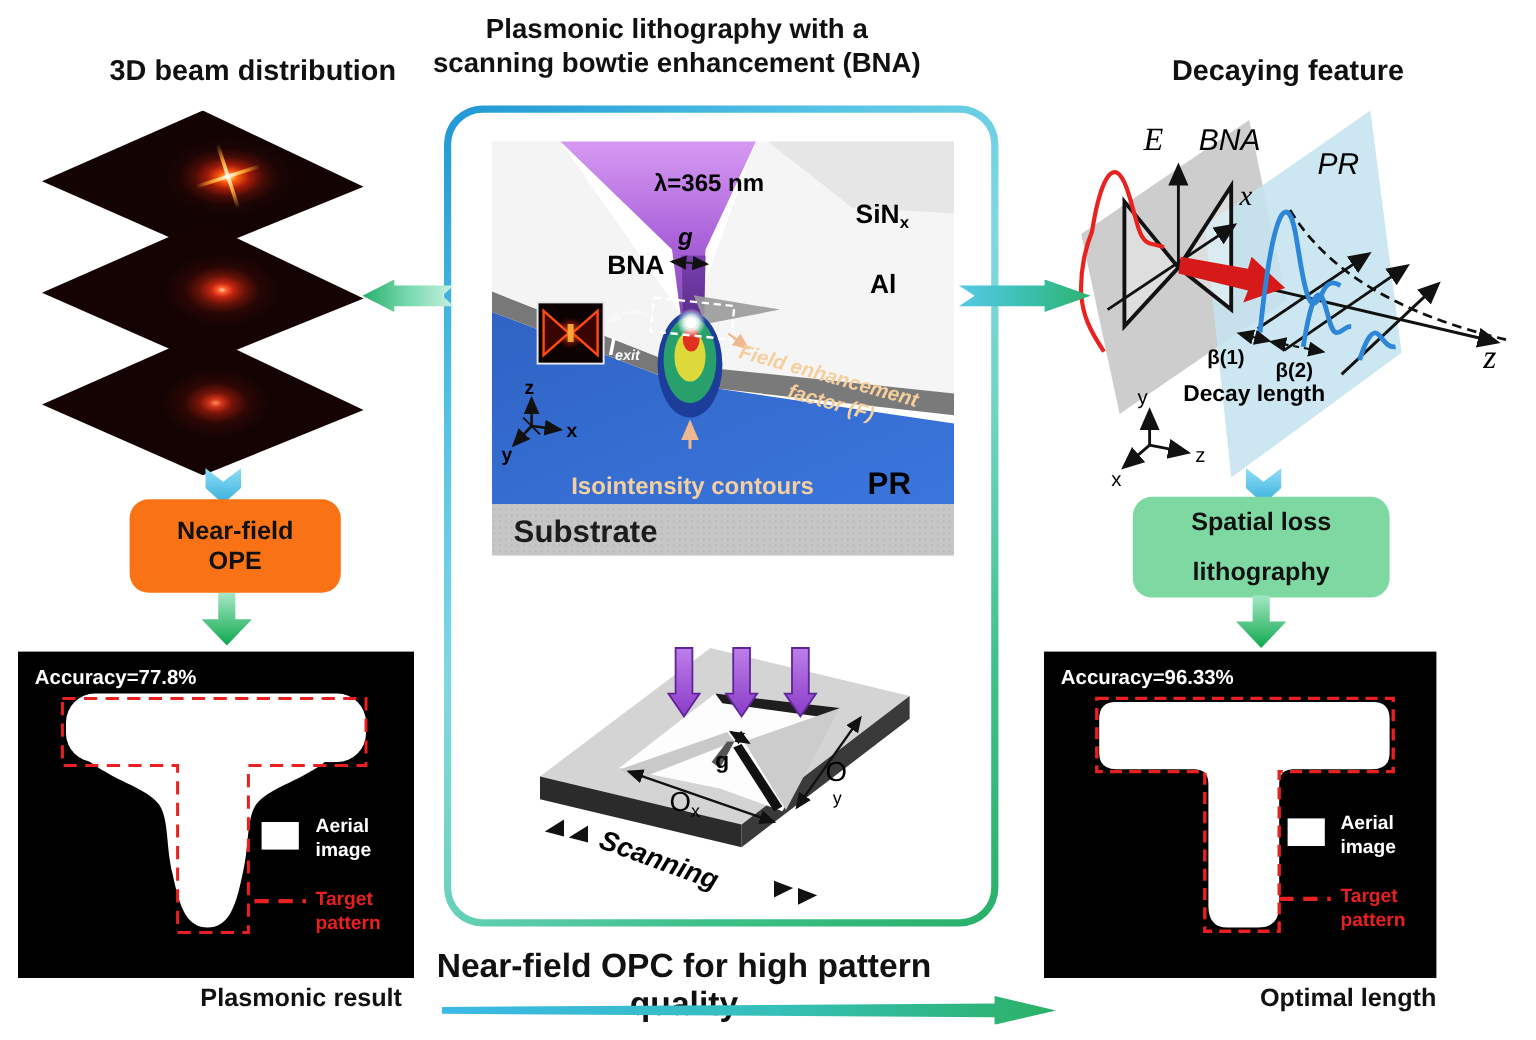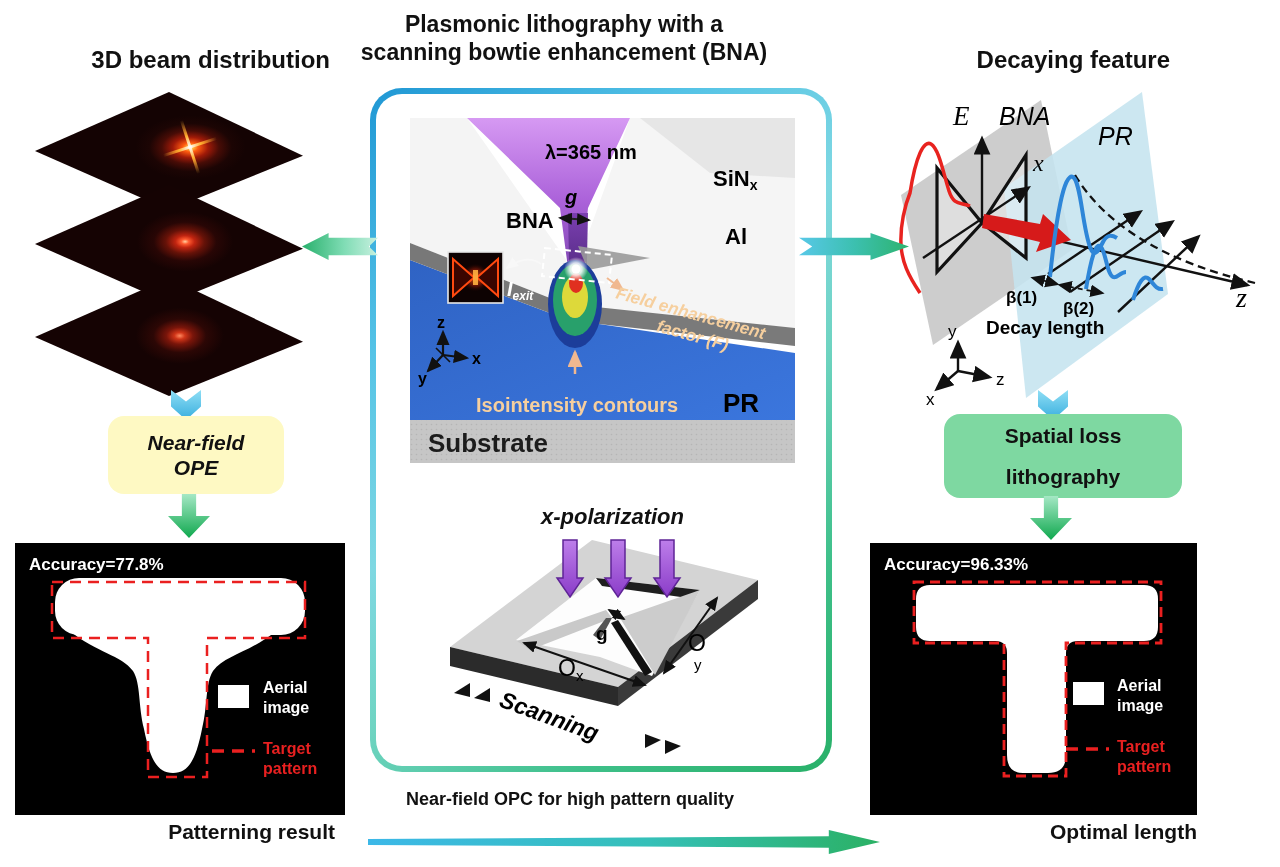--- a/index.html
+++ b/index.html
@@ -44,27 +44,27 @@
   .arrow-right{left:799px;top:233px;width:110px;height:27px;z-index:6;
     clip-path:polygon(0 18%,12% 50%,0 82%,65% 82%,65% 100%,100% 50%,65% 0,65% 18%);
     background:linear-gradient(90deg,#58c8e8,#3cc0b0 50%,#2db36e 100%);}
   .arrow-long{left:368px;top:830px;width:512px;height:24px;z-index:6;
     clip-path:polygon(0 38%,90% 26%,90% 0,100% 50%,90% 100%,90% 74%,0 62%);
     background:linear-gradient(90deg,#3cb8e8,#35c0b8 55%,#2bb164 100%);}
 
   
   .pbox{z-index:6;border-radius:16px;font-weight:bold;font-size:21px;line-height:25px;
         text-align:center;display:flex;flex-direction:column;justify-content:center;color:#111;}
-  .ope{left:108px;top:416px;width:176px;height:78px;background:#fef9c3;font-style:italic;}
-  .slm{left:944px;top:414px;width:238px;height:84px;background:#7ed8a1;gap:16px;}
+  .ope{left:108px;top:416px;width:176px;height:78px;background:#f97316;}
+  .slm{left:944px;top:414px;width:214px;height:84px;background:#7ed8a1;gap:16px;}
 
   .panel{z-index:4;}
   .caption{font-size:21px;font-weight:bold;z-index:5;}
   .xpol-heading{left:440px;top:504px;width:345px;text-align:center;font-size:22px;font-weight:bold;font-style:italic;z-index:5;}
-  .opc-caption{left:350px;top:789px;width:440px;text-align:center;font-size:18px;font-weight:bold;z-index:6;}
+  .opc-caption{left:350px;top:789px;width:440px;text-align:center;font-size:28px;font-weight:bold;z-index:6;}
   svg{overflow:visible;}
   svg text{font-family:"Liberation Sans", sans-serif;}
   .serif-it{font-family:"Liberation Serif", serif;font-style:italic;}
 </style>
 </head>
 <body>
 
 <div id="root">
 
   <div class="abs main-title">
@@ -104,21 +104,21 @@
     <path d="M37,39 H290 V95 H192 V234 H133 V95 H37 Z" fill="none" stroke="#ea2020" stroke-width="2.5" stroke-dasharray="11 7"></path>
     <g>
       <rect x="203" y="142" width="31" height="23" fill="#fff"></rect>
       <text x="248" y="150" font-size="16" font-weight="bold" fill="#fff">Aerial</text>
       <text x="248" y="170" font-size="16" font-weight="bold" fill="#fff">image</text>
       <line x1="197" y1="208" x2="240" y2="208" stroke="#ea2020" stroke-width="3.5" stroke-dasharray="12 8"></line>
       <text x="248" y="211" font-size="16" font-weight="bold" fill="#e82020">Target</text>
       <text x="248" y="231" font-size="16" font-weight="bold" fill="#e82020">pattern</text>
     </g>
   </svg>
-  <div class="abs caption ctr" style="left:5px;top:820px;width:330px;">Patterning result</div>
+  <div class="abs caption ctr" style="left:5px;top:820px;width:330px;">Plasmonic result</div>
 
   <div class="abs arrow-left"></div>
   <div class="abs arrow-right"></div>
 
   <svg class="abs" style="left:410px;top:118px;z-index:3;" width="385" height="345" viewBox="0 0 385 345">
     <defs>
       <linearGradient id="gpurple" x1="0" y1="0" x2="0" y2="1">
         <stop offset="0" stop-color="#d494f2"></stop>
           <stop offset="0.55" stop-color="#a75ad8"></stop>
           <stop offset="1" stop-color="#7b3fb0"></stop>
@@ -217,21 +217,20 @@
       <line x1="33" y1="237" x2="33" y2="214" marker-end="url(#cah)"></line>
       <line x1="33" y1="237" x2="57" y2="240" marker-end="url(#cah)"></line>
       <line x1="33" y1="237" x2="18" y2="253" marker-end="url(#cah)"></line>
       <line x1="26" y1="230" x2="40" y2="244" stroke-width="1.6"></line>
     </g>
     <text x="27" y="210" font-size="16" font-weight="bold">z</text>
     <text x="62" y="246" font-size="16" font-weight="bold">x</text>
     <text x="8" y="266" font-size="16" font-weight="bold">y</text>
   </svg>
 
-  <div class="abs xpol-heading">x-polarization</div>
   <svg class="abs" style="left:440px;top:530px;z-index:3;" width="345" height="235" viewBox="0 0 345 235">
     <defs>
       <linearGradient id="gparrow" x1="0" y1="0" x2="0" y2="1">
         <stop offset="0" stop-color="#bd7eea"></stop>
           <stop offset="1" stop-color="#8a3cc8"></stop>
       </linearGradient>
       <marker id="xah" markerWidth="8" markerHeight="8" refX="6" refY="3" orient="auto-start-reverse">
           <path d="M0,0 L7,3 L0,6 Z" fill="#111"></path>
         </marker>
     </defs>

